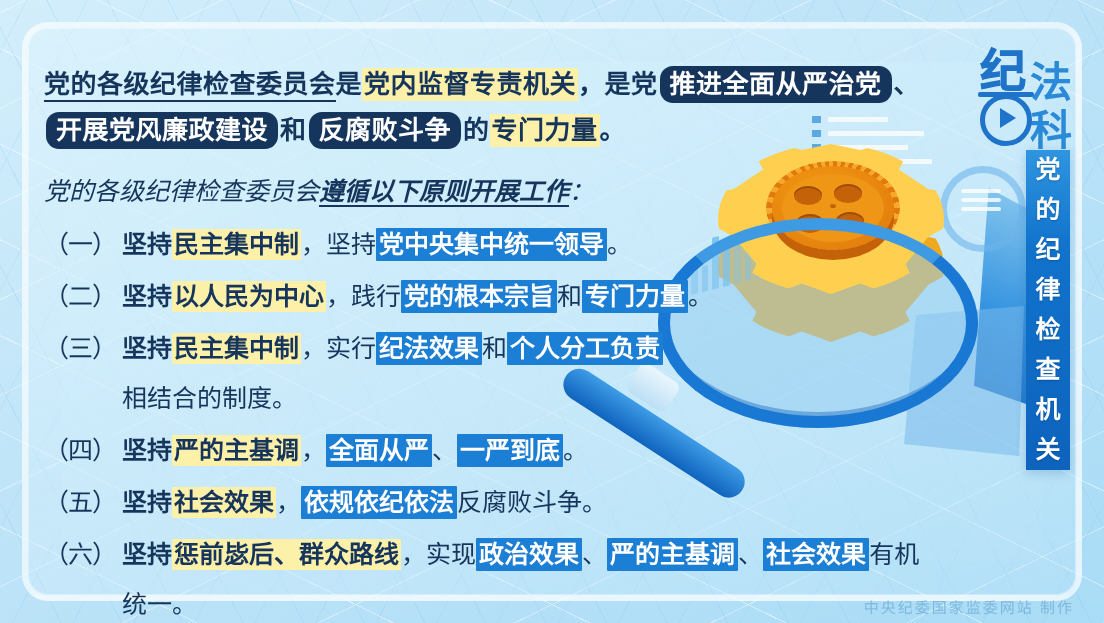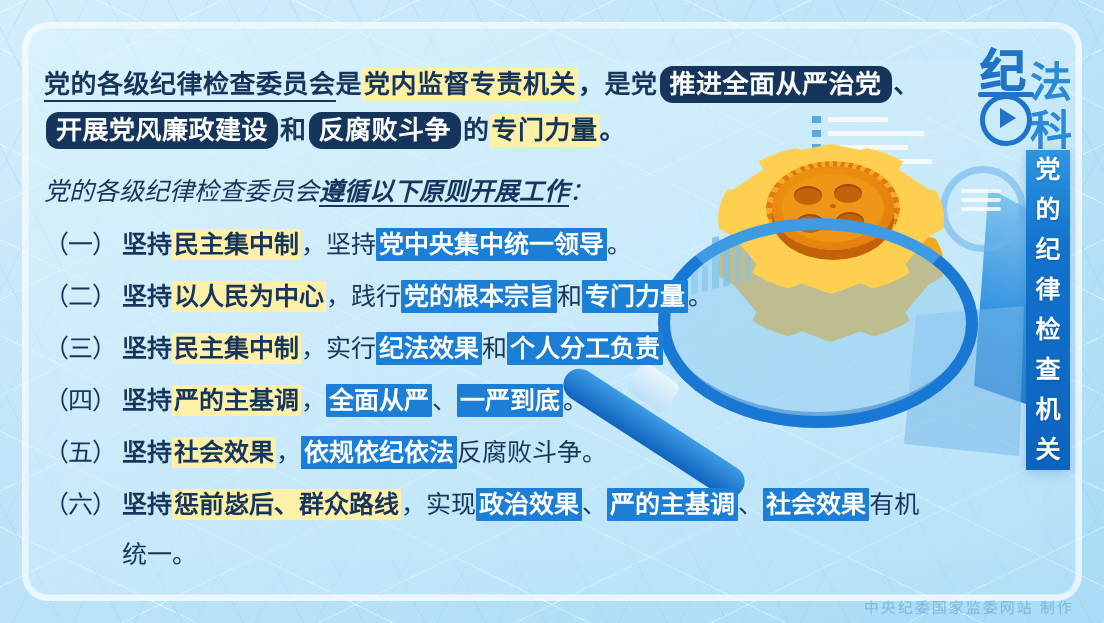--- a/index.html
+++ b/index.html
@@ -320,21 +320,21 @@
         <div class="item">
           <span class="marker">（一）</span>
           <span class="itext"><span style="font-weight: 700;">坚持</span><span class="hl-y">民主集中制</span><span class="plain">，坚持</span><span class="hl-b">党中央集中统一领导</span><span class="plain">。</span></span>
         </div>
         <div class="item">
           <span class="marker">（二）</span>
           <span class="itext"><span style="font-weight: 700;">坚持</span><span class="hl-y">以人民为中心</span><span class="plain">，践行</span><span class="hl-b">党的根本宗旨</span><span class="plain">和</span><span class="hl-b">专门力量</span><span class="plain">。</span></span>
         </div>
         <div class="item">
           <span class="marker">（三）</span>
-          <span class="itext"><span style="font-weight: 700;">坚持</span><span class="hl-y">民主集中制</span><span class="plain">，实行</span><span class="hl-b">纪法效果</span><span class="plain">和</span><span class="hl-b">个人分工负责</span></span>
+          <span class="itext"><span style="font-weight: 700;">坚持</span><span class="hl-y">民主集中制</span><span class="plain">，实行</span><span class="hl-b">纪法效果</span><span class="plain">和</span><span class="hl-b">个人分工负责</span><span class="cont-line">相结合的制度。</span></span>
         </div>
         <div class="item">
           <span class="marker">（四）</span>
           <span class="itext"><span style="font-weight: 700;">坚持</span><span class="hl-y">严的主基调</span><span class="plain">，</span><span class="hl-b">全面从严</span><span class="plain">、</span><span class="hl-b">一严到底</span><span class="plain">。</span></span>
         </div>
         <div class="item">
           <span class="marker">（五）</span>
           <span class="itext"><span style="font-weight: 700;">坚持</span><span class="hl-y">社会效果</span><span class="plain">，</span><span class="hl-b">依规依纪依法</span><span class="plain">反腐败斗争。</span></span>
         </div>
         <div class="item">

